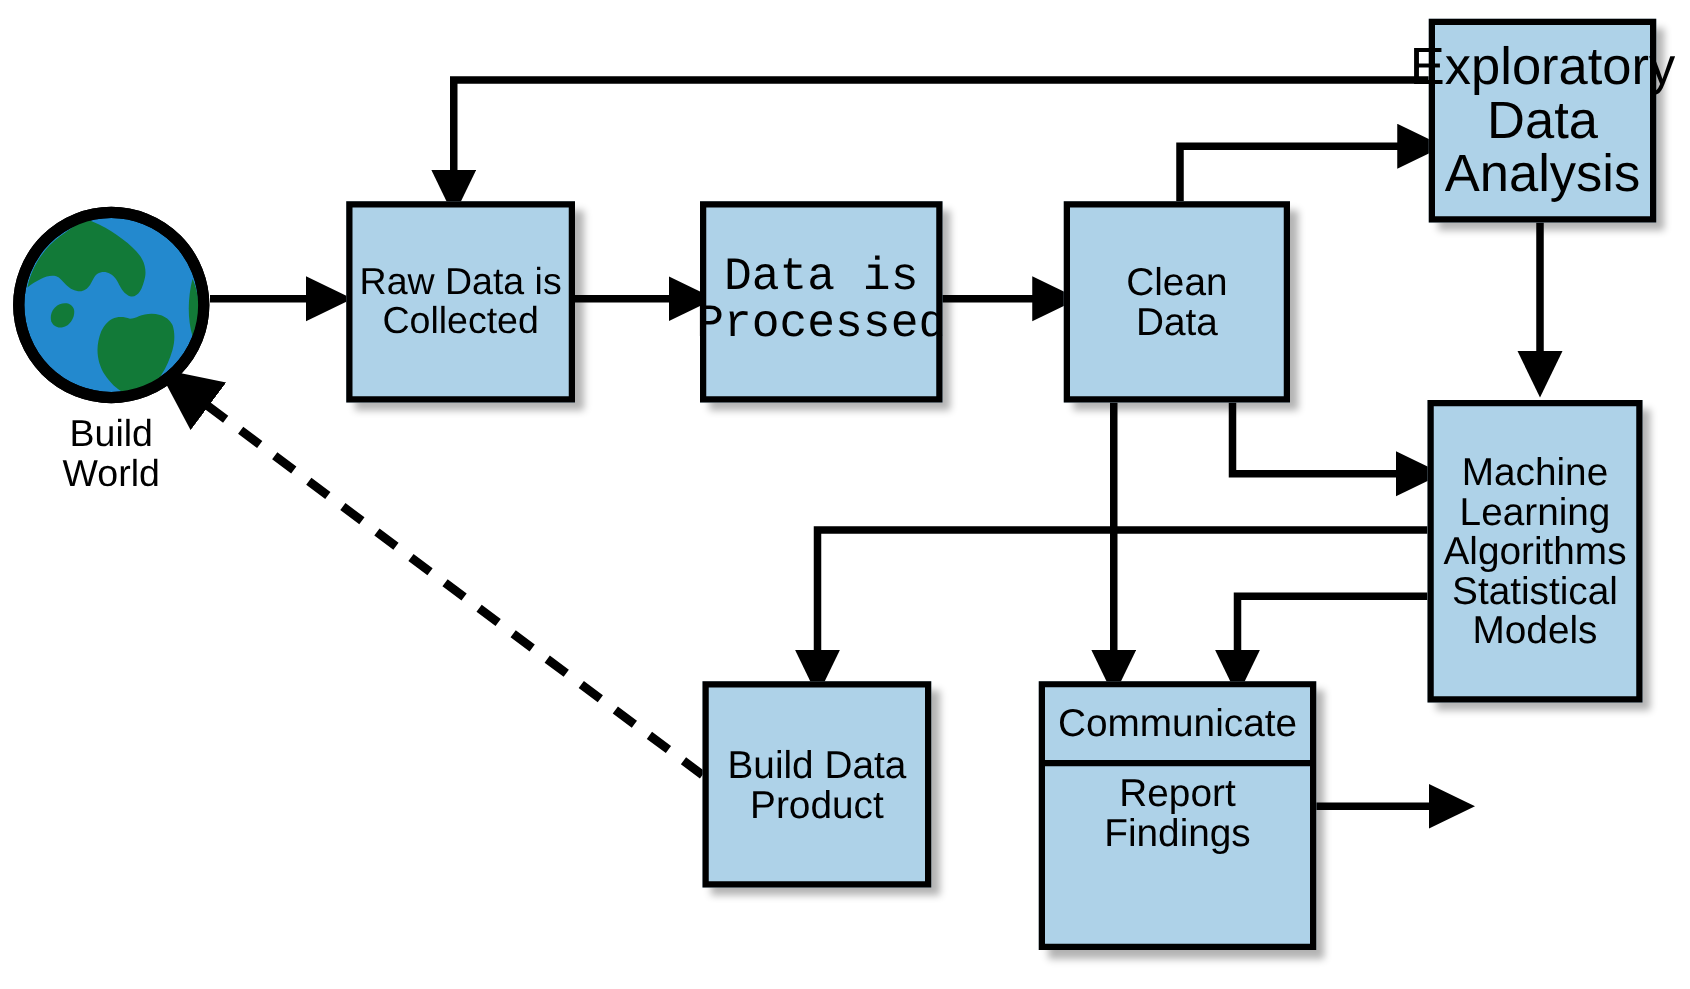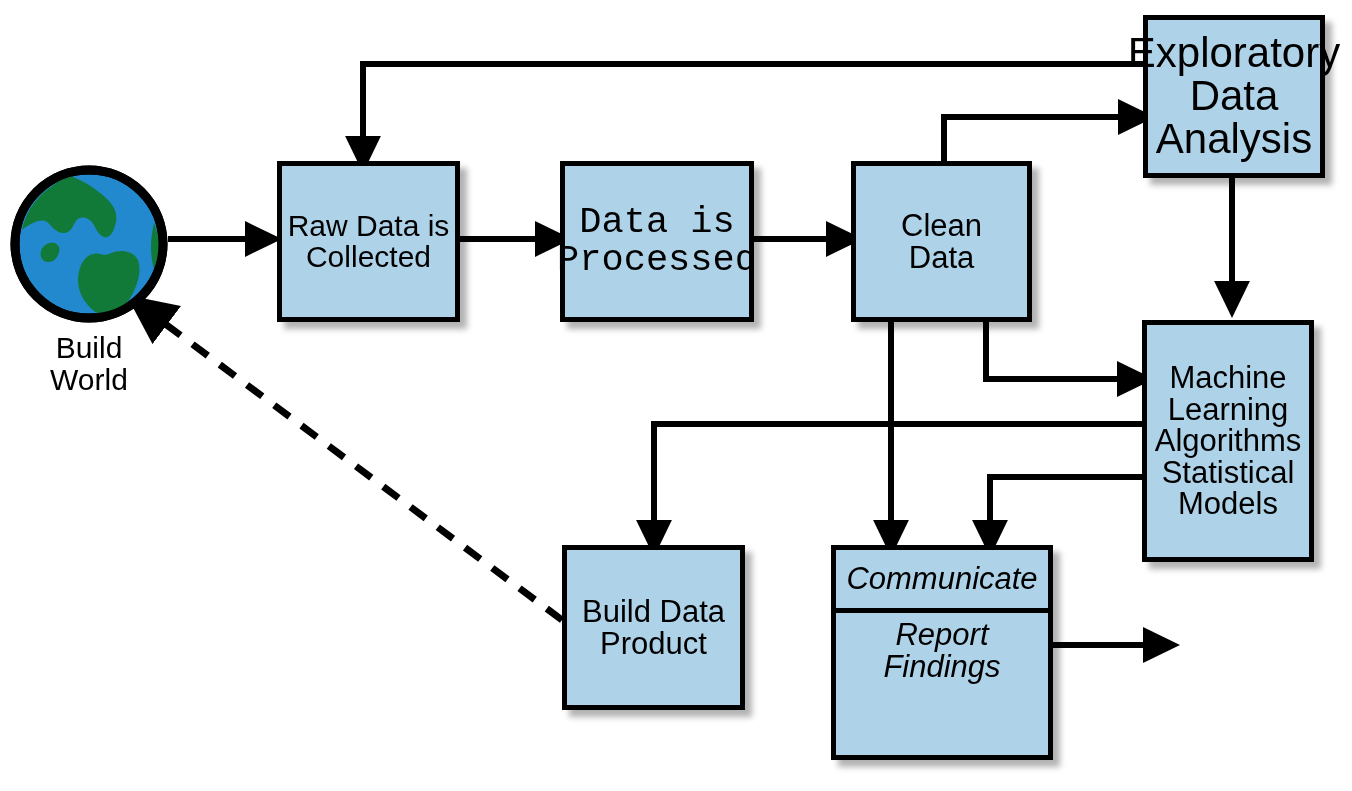--- a/index.html
+++ b/index.html
@@ -46,21 +46,20 @@
   .seg {
     box-sizing: border-box;
     width: 100%;
     background: #aed2e8;
     display: flex;
     flex-direction: column;
     align-items: center;
     justify-content: center;
     text-align: center;
     line-height: 1.02;
-    font-style: italic;
   }
   .seg.div-top { border-top: 5px solid #000000; }
   .stack {
     padding: 0;
     display: block;
   }
   .free-label {
     position: absolute;
     text-align: center;
     color: #000000;

